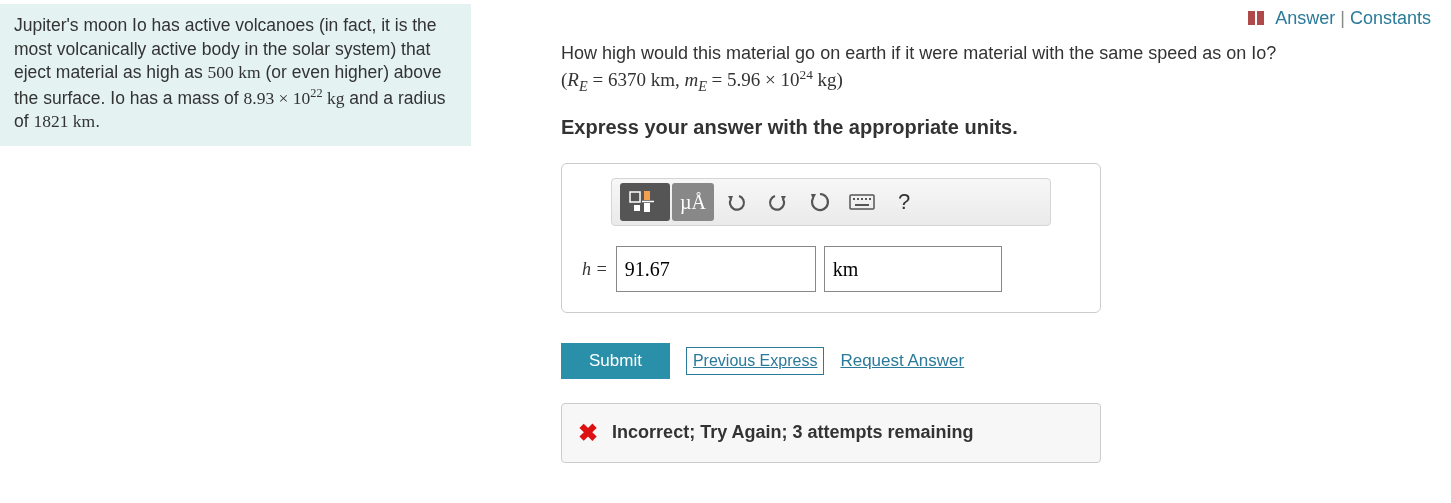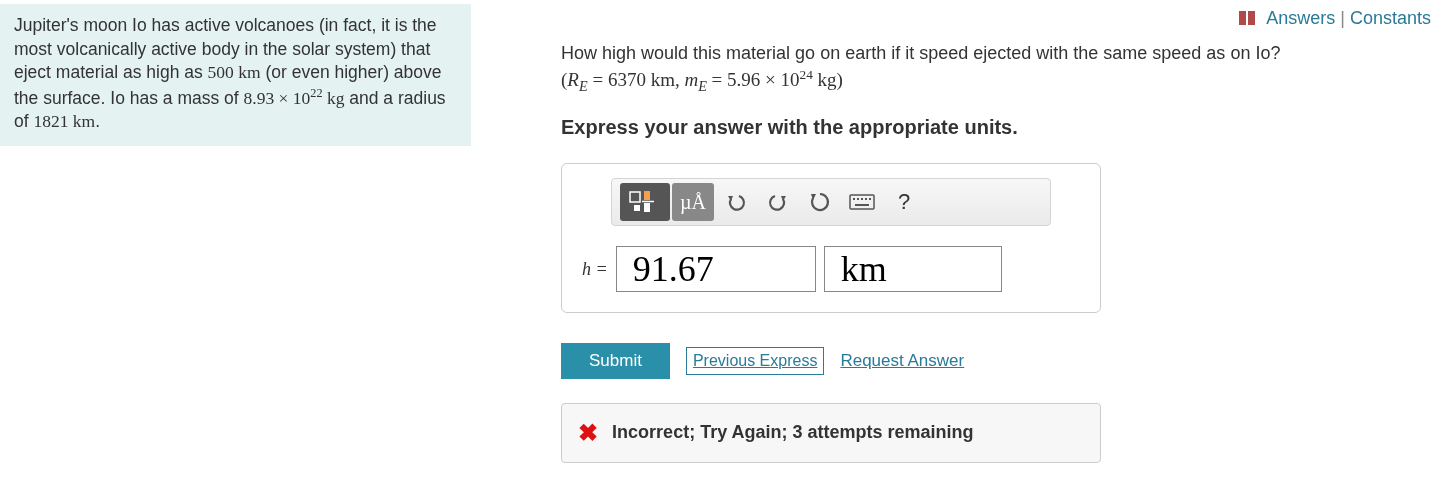--- a/index.html
+++ b/index.html
@@ -83,22 +83,22 @@
   .inputs-row {
     display: flex; align-items: center; gap: 8px;
     font-family: "Times New Roman", serif;
     font-size: 18px;
   }
   .inputs-row .h-eq { font-style: italic; }
   .value-in, .unit-in {
     border: 1px solid #888;
     height: 46px;
     font-family: "Times New Roman", serif;
-    font-size: 36px;
-    padding: 2px 16px;
+    font-size: 20px;
+    padding: 2px 8px;
     outline: none;
   }
   .value-in { width: 200px; }
   .unit-in  { width: 178px; }
   .actions {
     margin-top: 30px;
     display: flex; align-items: center; gap: 16px;
     font-size: 17px;
   }
   .submit-btn {
@@ -134,27 +134,27 @@
   </div>
 
   <div class="right-panel">
     <div class="top-links">
       <span class="book-icon">
         <svg width="18" height="16">
             <rect x="1" y="1" width="7" height="14" fill="#b04a4a"></rect>
             <rect x="10" y="1" width="7" height="14" fill="#b04a4a"></rect>
           </svg>
       </span>
-      <a>Answers</a>
+      <a>Answer</a>
       <span> | </span>
       <a>Constants</a>
     </div>
 
     <div class="question-block">
-      <div>How high would this material go on earth if it speed ejected with the same speed as on Io?</div>
+      <div>How high would this material go on earth if it were material with the same speed as on Io?</div>
       <div class="given">
         <span>(</span><i>R</i><sub><i>E</i></sub><span> = </span><span>6370 km</span><span>, </span><i>m</i><sub><i>E</i></sub><span> = </span><span>5.96 × 10</span><sup>24</sup><span> kg</span><span>)</span>
       </div>
       <div class="instr">Express your answer with the appropriate units.</div>
 
       <div class="answer-box">
         <div class="toolbar">
           <div class="tbtn tbtn-dark">
             <svg width="34" height="26">
               <rect x="2" y="3" width="10" height="10" fill="none" stroke="#fff" stroke-width="1.5"></rect>

